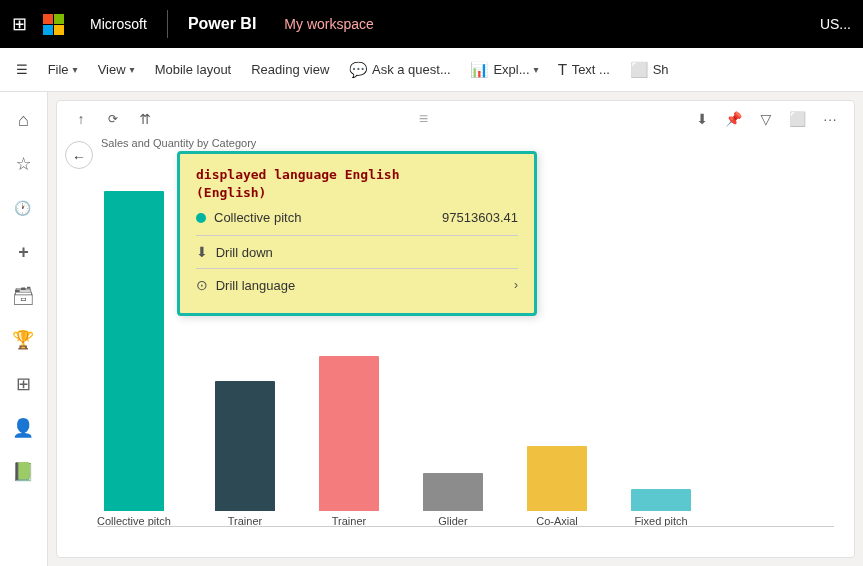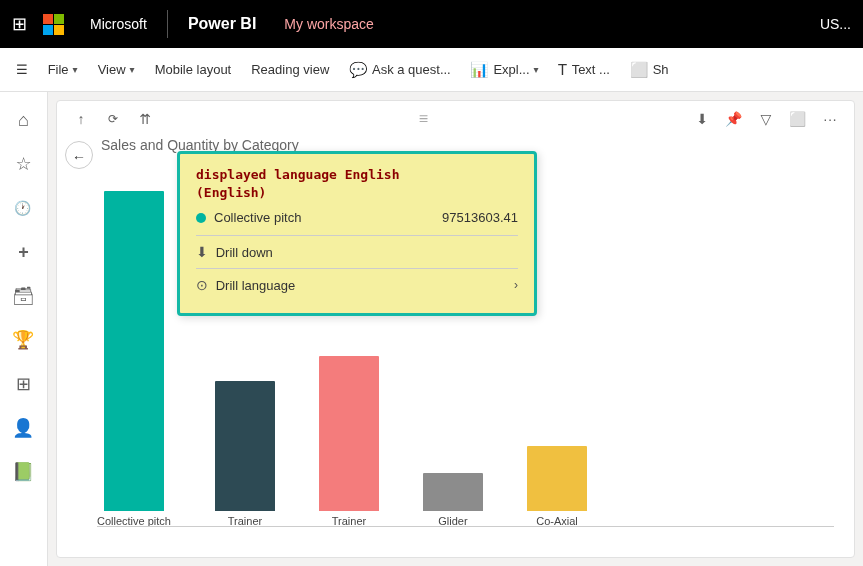--- a/index.html
+++ b/index.html
@@ -73,21 +73,21 @@
     .back-btn {
       position: absolute; left: 8px; top: 40px;
       width: 28px; height: 28px; background: #fff; border: 1px solid #ccc;
       border-radius: 50%; display: flex; align-items: center; justify-content: center;
       cursor: pointer; font-size: 14px; color: #333; z-index: 5;
     }
 
     
     .chart-title {
       position: absolute; top: 36px; left: 44px;
-      font-size: 14px; color: #666;
+      font-size: 11px; color: #666;
     }
 
     
     .bars-area {
       position: absolute; bottom: 30px; left: 40px; right: 20px; top: 60px;
       display: flex; align-items: flex-end; gap: 44px; padding-bottom: 0;
     }
     .bar-group { display: flex; flex-direction: column; align-items: center; }
     .bar { width: 60px; border-radius: 1px 1px 0 0; }
     .bar-label { font-size: 11px; color: #444; margin-top: 4px; text-align: center; white-space: nowrap; }
@@ -234,20 +234,24 @@
           <span class="bar-label">Trainer</span>
         </div>
         <div class="bar-group">
           <div class="bar" style="background:#8c8c8c; height:38px;"></div>
           <span class="bar-label">Glider</span>
         </div>
         <div class="bar-group">
           <div class="bar" style="background:#f0c040; height:65px;"></div>
           <span class="bar-label">Co-Axial</span>
         </div>
+        <div class="bar-group">
+          <div class="bar" style="background:#5bc8d0; height:22px;"></div>
+          <span class="bar-label">Fixed pitch</span>
+        </div>
       </div>
 
       <div class="x-axis"></div>
 
       <div class="tooltip-overlay">
         <div class="tooltip-title">
           <span>displayed language English</span><br>
           <span>(English)</span>
         </div>
         <div class="tooltip-value-row">

